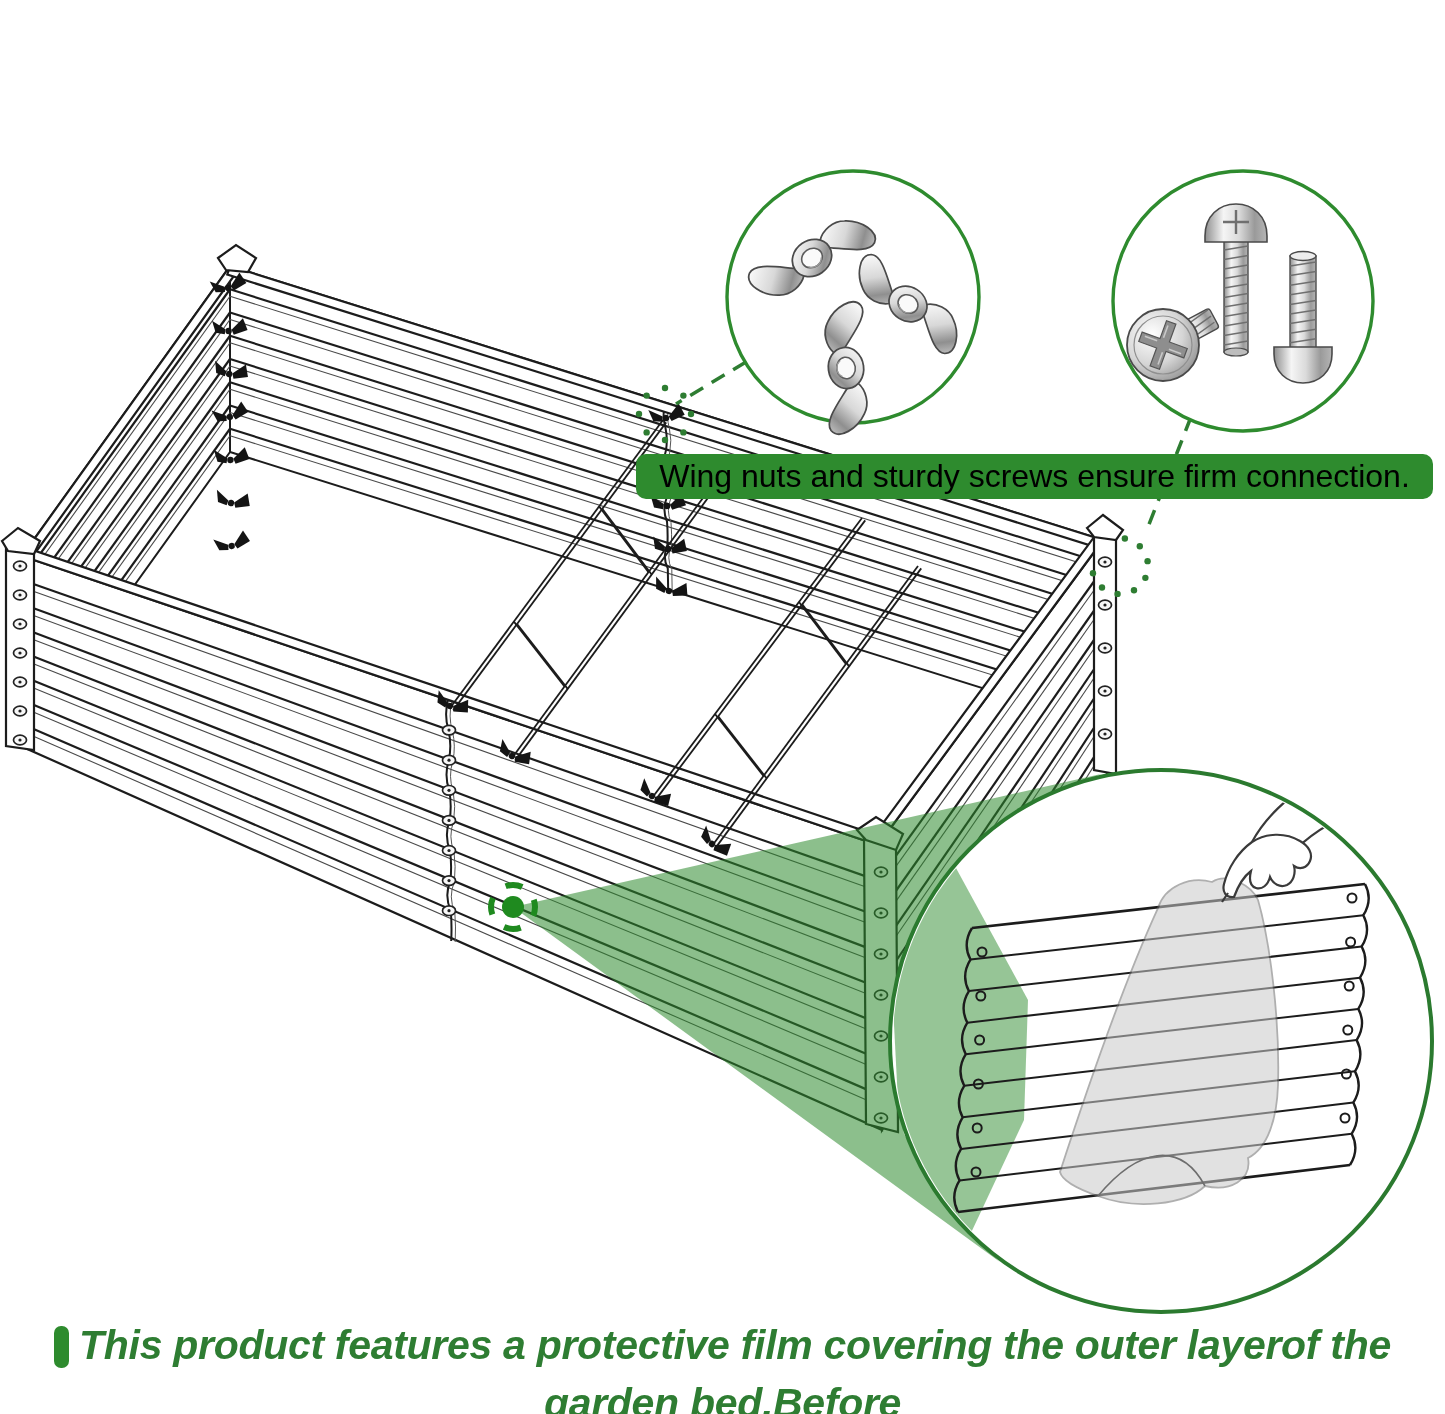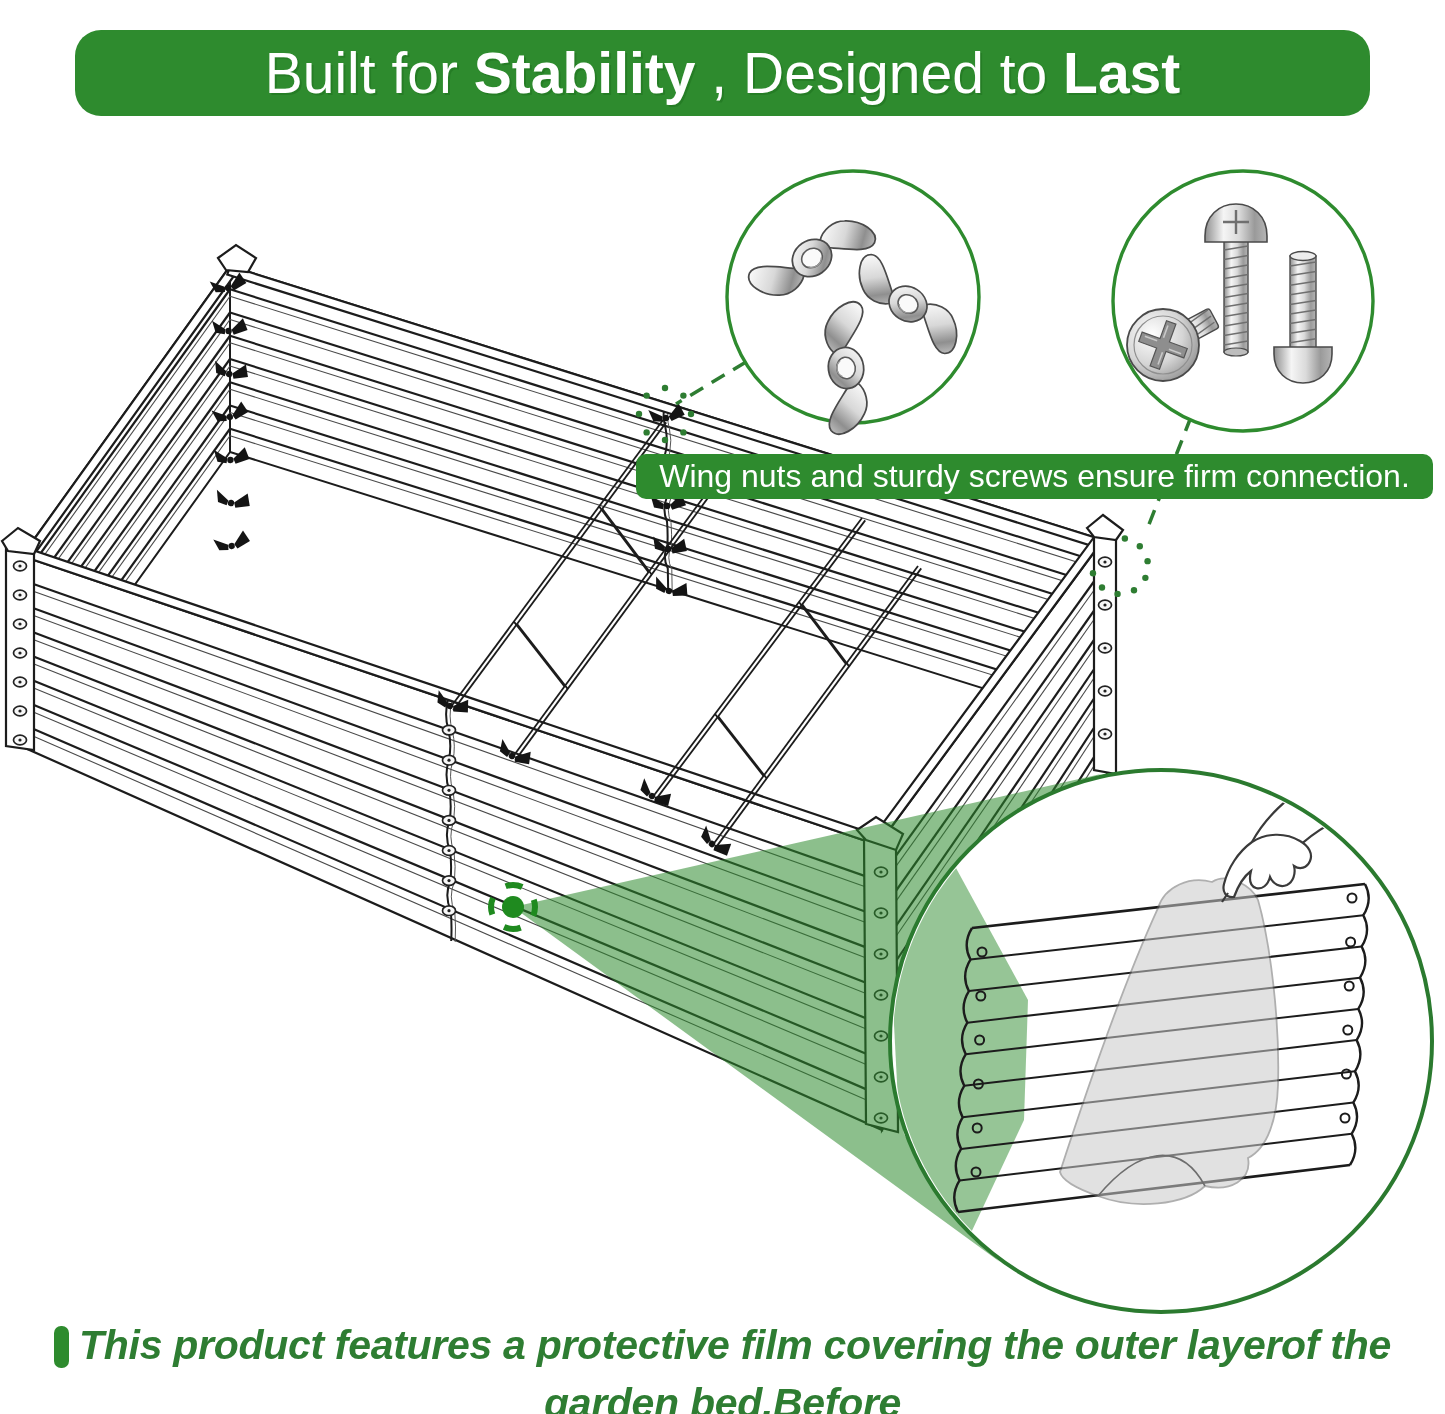--- a/index.html
+++ b/index.html
@@ -5,21 +5,21 @@
   html,body{margin:0;padding:0;background:#fff;}
   .page{position:relative;width:1445px;height:1414px;background:#ffffff;overflow:hidden;
         font-family:"Liberation Sans",sans-serif;}
   #scene{position:absolute;left:0;top:0;z-index:1;}
   .banner-top{position:absolute;left:75px;top:30px;width:1295px;height:86px;border-radius:26px;
       background:#2e8b2e;color:#ffffff;display:flex;align-items:center;justify-content:center;
       font-size:57px;white-space:pre;z-index:3;text-shadow:2px 2px 0 rgba(0,60,0,.18);}
   .banner-top .b{font-weight:800;}
   .banner-top .r{font-weight:400;}
   .banner-mid{position:absolute;left:636px;top:454px;width:797px;height:45px;border-radius:10px;
-      background:#2e8b2e;color:#ffffff;display:flex;align-items:center;justify-content:center;
+      background:#2e8b2e;color:#000000;display:flex;align-items:center;justify-content:center;
       font-size:32px;font-weight:500;white-space:nowrap;z-index:3;}
   .footer{position:absolute;left:0;top:1316px;width:1445px;text-align:center;z-index:3;
       font-style:italic;font-weight:700;font-size:41px;line-height:1.42;color:#2e7d32;letter-spacing:-0.3px;}
   .footer .marker{display:inline-block;width:15px;height:42px;border-radius:7px;background:#2e8b2e;
       margin-right:10px;vertical-align:-9px;}
 </style>
 </head>
 <body>
 
 <div class="page">
@@ -380,23 +380,20 @@
                    C1238,886 1243,877 1251,871 C1249,879 1250,886 1256,888
                    C1262,890 1268,885 1270,877 C1273,884 1280,888 1287,885
                    C1293,882 1296,874 1294,866 C1300,870 1307,868 1310,861
                    C1313,854 1309,846 1300,841 C1285,832 1266,833 1252,842 Z" fill="#ffffff"></path>
           <path d="M1228,893 L1222,902"></path>
         </g>
       </g>
     </g>
   </svg>
 
-  <div class="banner-top" title="Stability">
-    <span class="r">Built for </span><span class="b">Stability</span><span class="r"> , Designed to </span><span class="b">Last</span>
-  </div>
 
   <div class="banner-mid">
     <span>Wing nuts and sturdy screws ensure firm connection.</span>
   </div>
 
   <div class="footer">
     <div><span class="marker"></span><span>This product features a protective film covering the outer layerof the garden bed.Before</span></div>
   </div>
 </div>
 

